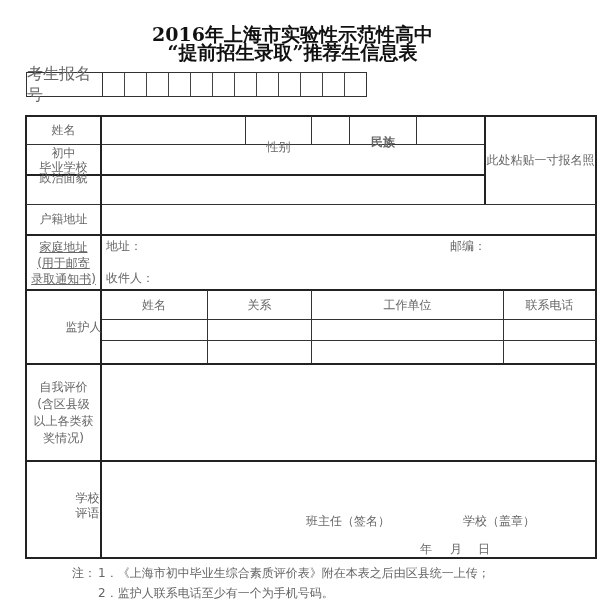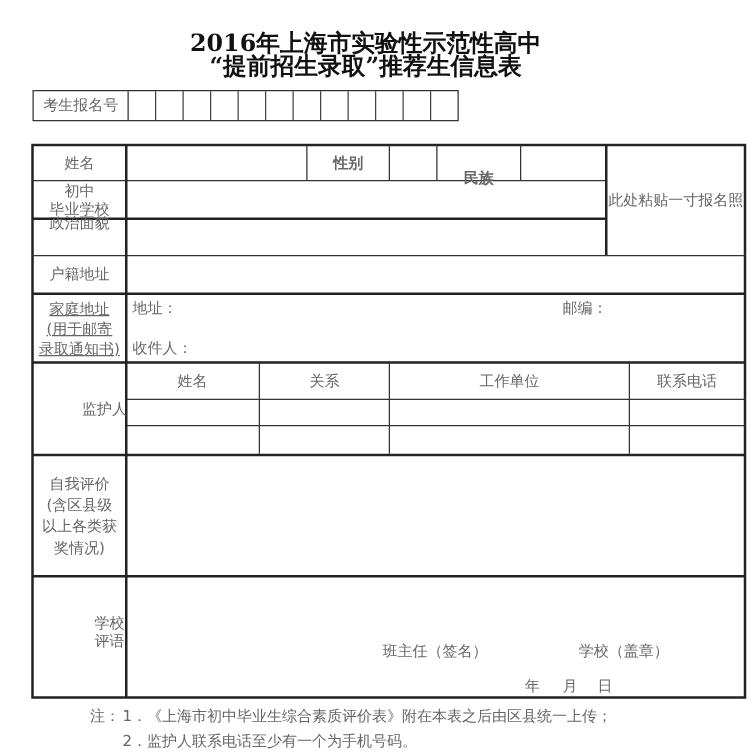--- a/index.html
+++ b/index.html
@@ -6,21 +6,21 @@
   body { width: 603px; height: 603px; position: relative; overflow: hidden;
          font-family: "DejaVu Sans", "Liberation Sans", sans-serif; color: #555; }
   .title { position: absolute; left: 0; width: 585px; text-align: center;
            font-family: "DejaVu Serif", "Liberation Serif", serif; font-weight: bold;
            font-size: 19px; color: #111; letter-spacing: 0px; white-space: nowrap; }
   .t1 { top: 10px; margin-top: 12px; }
   .t2 { top: 40px; }
 
   .reg { position: absolute; left: 26px; top: 72px; height: 25px; display: flex;
          border: 1px solid #333; box-sizing: border-box; }
-  .reg-label { width: 75px; border-right: 1px solid #333; font-size: 12px; color: #666;
+  .reg-label { width: 75px; border-right: 1px solid #333; font-size: 16px; color: #666;
                display: flex; align-items: center; justify-content: center; }
   .reg-cell { width: 21px; border-right: 1px solid #444; }
   .reg-cell:last-child { border-right: none; }
 
   .cell { position: absolute; box-sizing: border-box; display: flex; align-items: center;
           justify-content: center; text-align: center; font-size: 12px; color: #666;
           line-height: 15px; }
   .hl { position: absolute; height: 0; border-top: 1px solid #333; }
   .vl { position: absolute; width: 0; border-left: 1px solid #333; }
   .thick { border-width: 2px; border-color: #222; }
@@ -70,21 +70,21 @@
 <div class="vl" style="left:311px; top:116px; height:28px;"></div>
 <div class="vl" style="left:349px; top:116px; height:28px;"></div>
 <div class="vl" style="left:416px; top:116px; height:28px;"></div>
 <div class="vl thick" style="left:484px; top:116px; height:88px;"></div>
 <div class="vl" style="left:207px; top:290px; height:73px;"></div>
 <div class="vl" style="left:311px; top:290px; height:73px;"></div>
 <div class="vl" style="left:503px; top:290px; height:73px;"></div>
 
 <div class="cell" style="left:27px; top:117px; width:73px; height:27px;">姓名</div>
 <div class="cell" style="left:101px; top:117px; width:144px; height:27px;"></div>
-<div class="cell" style="left:246px; top:117px; width:65px; height:27px;font-weight:bold;">性别</div>
+<div class="cell" style="left:246px; top:134px; width:65px; height:27px;">性别</div>
 <div class="cell" style="left:312px; top:117px; width:37px; height:27px;"></div>
 <div class="cell" style="left:350px; top:129px; width:66px; height:27px;font-weight:bold;">民族</div>
 <div class="cell" style="left:417px; top:117px; width:67px; height:27px;"></div>
 
 <div class="cell" style="left:486px; top:117px; width:109px; height:87px; flex-direction:row;">
   <span>此处粘贴一寸</span>
   <span>报名照</span>
 </div>
 
 <div class="cell" style="left:27px; top:145px; width:73px; height:29px; flex-direction:column; line-height:14px;">

